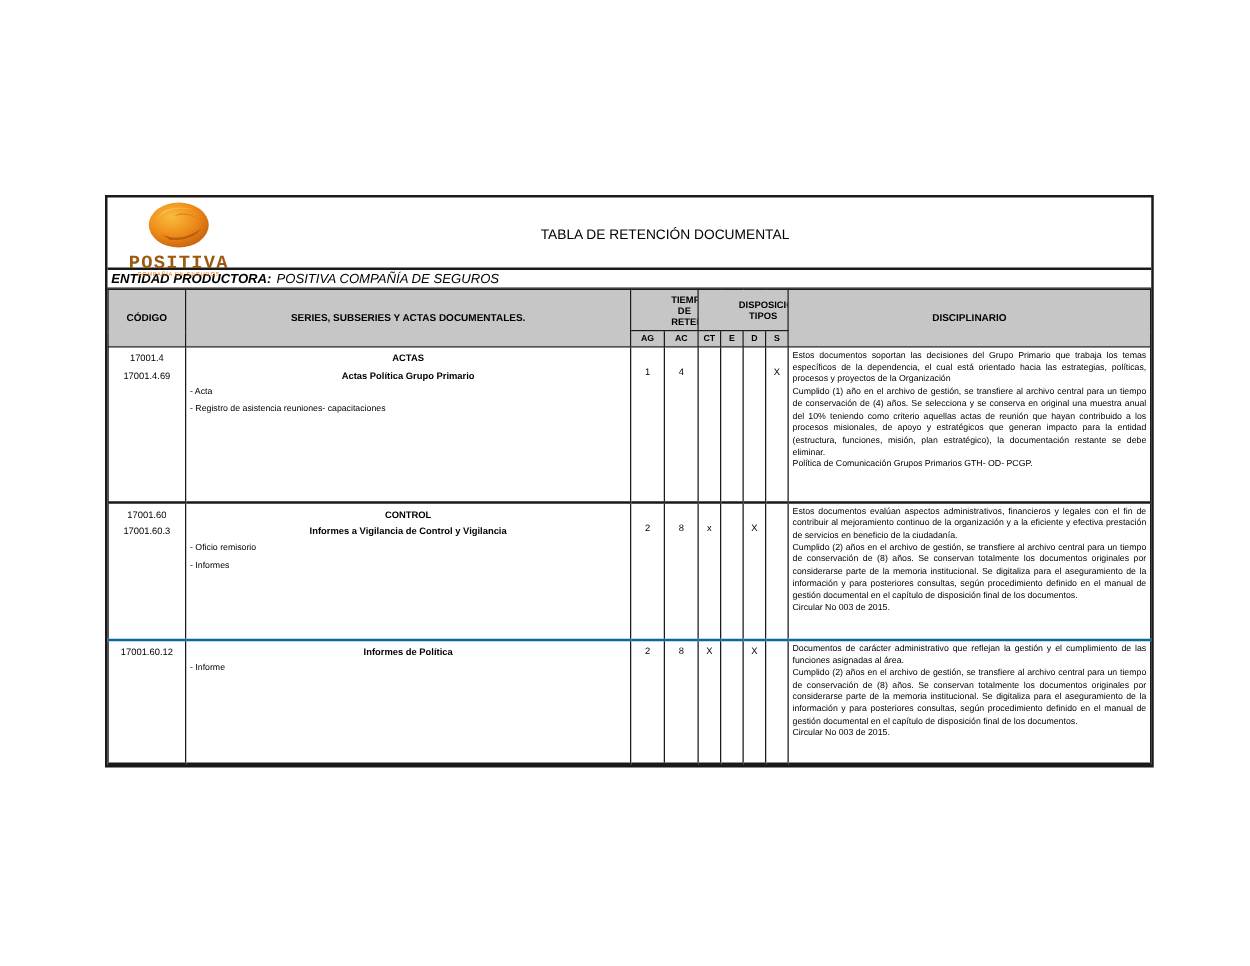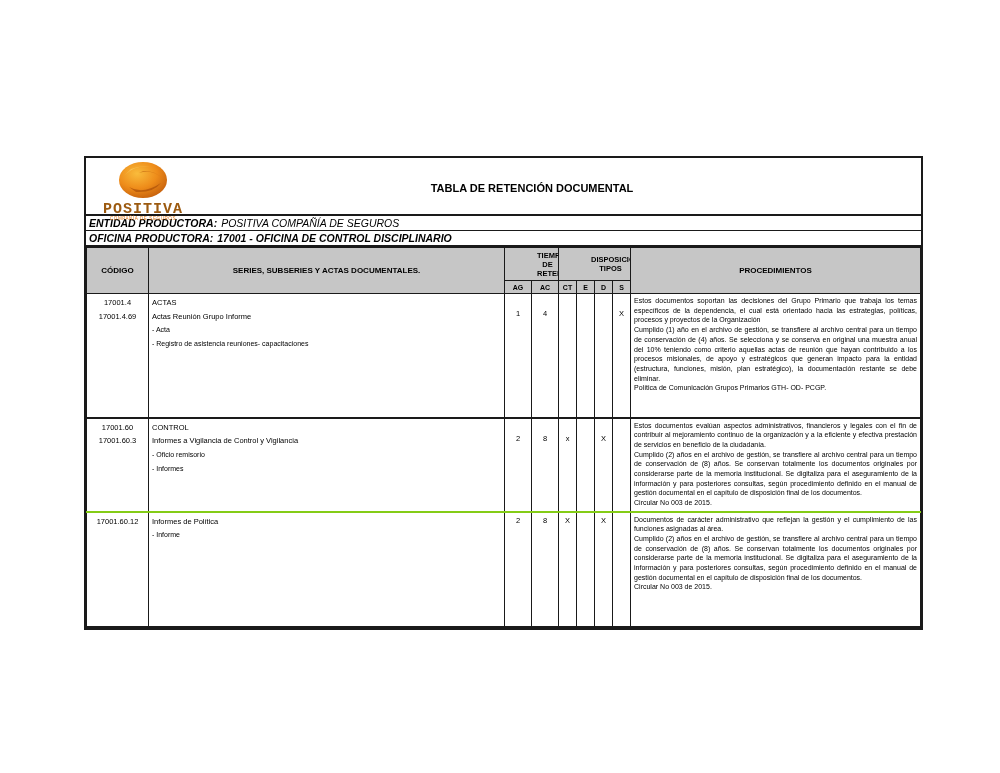--- a/index.html
+++ b/index.html
@@ -9,46 +9,46 @@
   .doc { position: absolute; left: 84px; top: 156px; width: 839px;
     border: 2px solid #1a1a1a; background: #fff; }
 
   
   .band { position: relative; height: 58px; border-bottom: 2px solid #1a1a1a; }
   .logo { position: absolute; left: 12px; top: 3px; width: 90px; text-align: center; }
   .logo-word { font-family: Liberation Mono, monospace; font-weight: bold;
     font-size: 15px; letter-spacing: 1px; color: #9c5a10; line-height: 13px; }
   .logo-tag { font-size: 4.5px; letter-spacing: 0.6px; color: #e07818; line-height: 5px; }
   .doc-title { position: absolute; left: 446px; top: 24px; transform: translateX(-50%);
-    font-weight: bold; font-size: 11px; white-space: nowrap; }
+    font-weight: normal; font-size: 11px; white-space: nowrap; }
 
   
   .prow { height: 15px; border-bottom: 1px solid #1a1a1a; padding: 1px 3px 0 3px;
     font-size: 10.5px; line-height: 13px; white-space: nowrap; overflow: hidden; font-style: italic; }
   .prow .lbl { font-weight: bold; }
   .prow .val { margin-left: 4px; }
   .prow.oficina { height: 16px; border-bottom: 2px solid #1a1a1a; }
   .prow.oficina .val { font-weight: bold; }
 
   
   table { border-collapse: collapse; table-layout: fixed; width: 100%; }
   th, td { border: 1px solid #1a1a1a; vertical-align: top; overflow: hidden; }
   thead th { background: #c6c6c6; font-weight: bold; text-align: center;
     vertical-align: middle; font-size: 8px; line-height: 9px; }
   th.group { font-size: 7.5px; padding-left: 32px; }
   tr.subhead th { font-size: 7px; height: 13px; }
   tr.hmain th { height: 33px; }
 
   tr.r0 td { height: 124px; }
-  tr.r1 td { height: 94px; border-top: 2px solid #1a1a1a; }
-  tr.r2 td { height: 115px; border-top: 2px solid #84cc16; border-bottom: 2px solid #1a1a1a; }
+  tr.r1 td { height: 110px; border-top: 2px solid #1a1a1a; }
+  tr.r2 td { height: 99px; border-top: 2px solid #0369a1; border-bottom: 2px solid #1a1a1a; }
 
   td.codigo { text-align: center; font-size: 7.5px; line-height: 13.5px; padding-top: 2px; }
   td.series { padding: 2px 3px 0 3px; }
-  .s-title { font-weight: normal; font-size: 7.5px; line-height: 13.5px; }
+  .s-title { font-weight: bold; font-size: 7.5px; line-height: 13.5px; text-align: center; }
   .s-item { font-size: 7px; line-height: 14px; }
   td.mark { text-align: center; font-size: 7.5px; }
   tr.r0 td.mark, tr.r1 td.mark { padding-top: 15px; }
   tr.r2 td.mark { padding-top: 3px; }
   td.proc { padding: 2px 3px 0 3px; font-size: 7px; line-height: 9.7px;
     text-align: justify; white-space: pre-line; }
 </style>
 </head>
 <body>
 
@@ -73,63 +73,60 @@
       </span>
       <div class="logo-word">POSITIVA</div>
       <div class="logo-tag">COMPAÑÍA DE SEGUROS</div>
     </div>
     <div class="doc-title">TABLA DE RETENCIÓN DOCUMENTAL</div>
   </div>
 
   <div class="prow">
     <span class="lbl">ENTIDAD PRODUCTORA:</span><span class="val">POSITIVA COMPAÑÍA DE SEGUROS</span>
   </div>
-  <div class="prow oficina">
-    <span class="lbl">OFICINA PRODUCTORA:</span><span class="val">17001 - OFICINA DE CONTROL DISCIPLINARIO</span>
-  </div>
 
   <table>
     <colgroup>
       <col style="width:62px">
         <col style="width:356px">
       <col style="width:27px">
         <col style="width:27px">
       <col style="width:18px">
         <col style="width:18px">
         <col style="width:18px">
         <col style="width:18px">
       <col>
     </colgroup>
     <thead>
       <tr class="hmain">
         <th rowspan="2">CÓDIGO</th>
         <th rowspan="2">SERIES, SUBSERIES Y ACTAS DOCUMENTALES.</th>
         <th colspan="2" class="group">TIEMPO DE RETENCIÓN</th>
         <th colspan="4" class="group">DISPOSICIÓN TIPOS</th>
-        <th rowspan="2">PROCEDIMIENTOS</th>
+        <th rowspan="2">DISCIPLINARIO</th>
       </tr>
       <tr class="subhead">
         <th>AG</th>
         <th>AC</th>
         <th>CT</th>
         <th>E</th>
         <th>D</th>
         <th>S</th>
       </tr>
     </thead>
     <tbody>
 
       <tr class="r0">
         <td class="codigo">
           <div>17001.4</div>
           <div>17001.4.69</div>
         </td>
         <td class="series">
           <div class="s-title">ACTAS</div>
-          <div class="s-title">Actas Reunión Grupo Informe</div>
+          <div class="s-title">Actas Política Grupo Primario</div>
           <div class="s-item">- Acta</div>
           <div class="s-item">- Registro de asistencia reuniones- capacitaciones</div>
         </td>
         <td class="mark">1</td>
         <td class="mark">4</td>
         <td class="mark"></td>
         <td class="mark"></td>
         <td class="mark"></td>
         <td class="mark">X</td>
         <td class="proc">Estos documentos soportan las decisiones del Grupo Primario que trabaja los temas específicos de la dependencia, el cual está orientado hacia las estrategias, políticas, procesos y proyectos de la Organización

